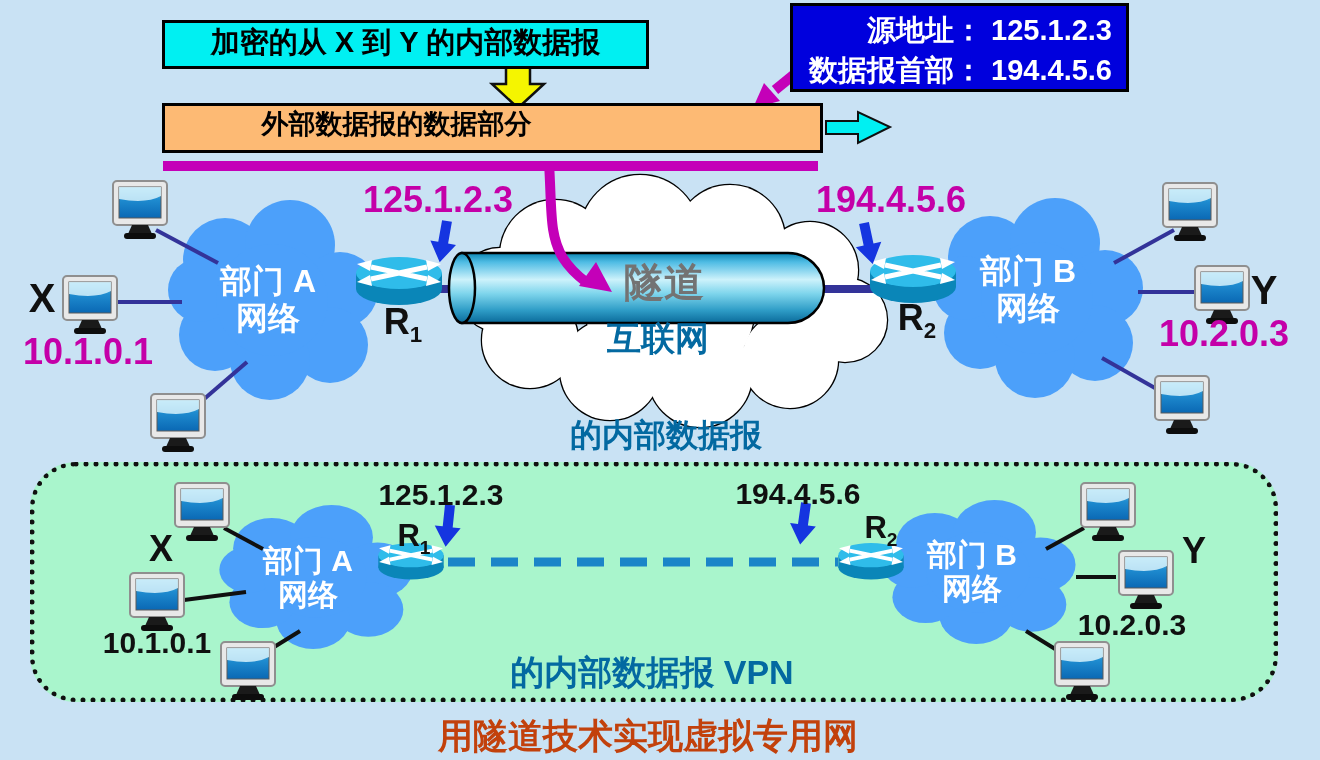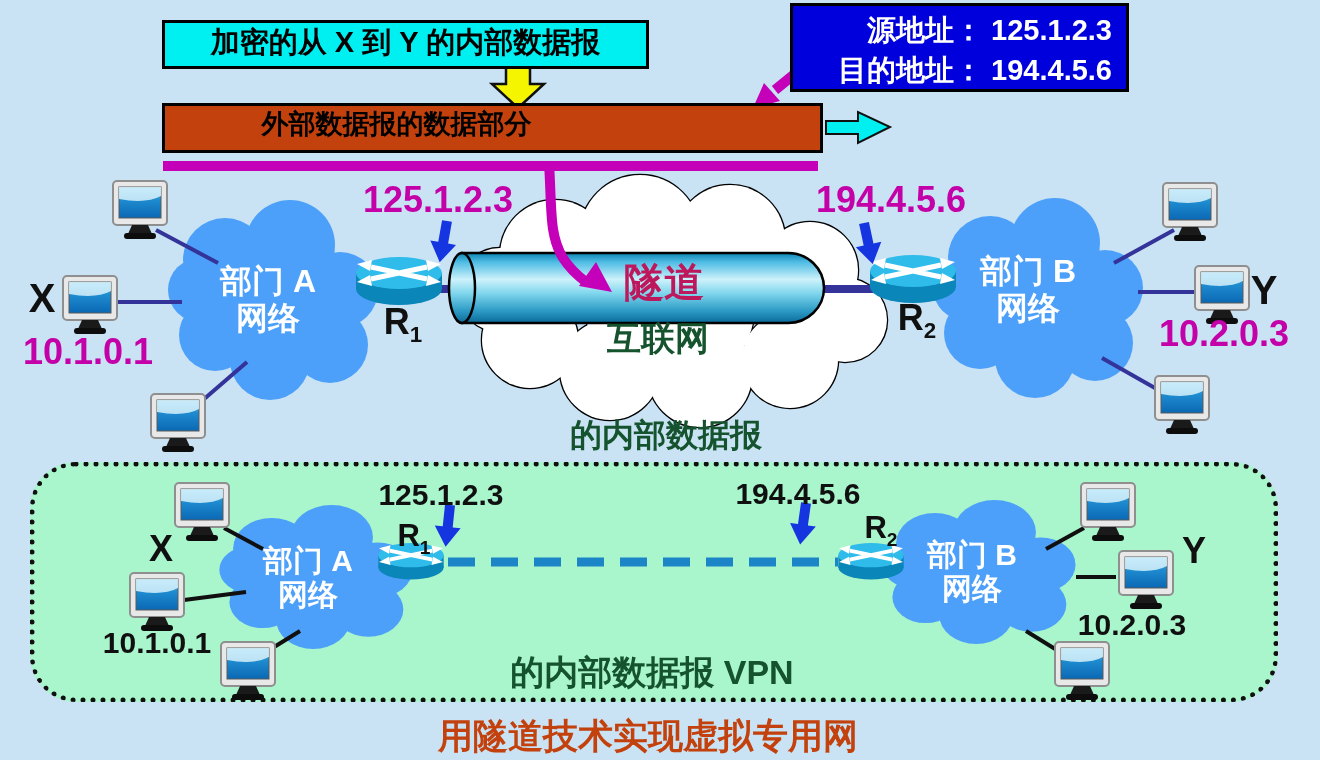--- a/index.html
+++ b/index.html
@@ -11,44 +11,44 @@
   }
   #vpn-panel{
     position:absolute;left:30px;top:462px;width:1248px;height:240px;
     background:#a9f5cc;border:5px dotted #101010;border-radius:46px;
     box-sizing:border-box;
   }
   svg.layer{position:absolute;left:0;top:0;width:1320px;height:760px;pointer-events:none;}
   .lbl{position:absolute;transform:translate(-50%,-50%);white-space:nowrap;line-height:1.05;}
   .box{position:absolute;box-sizing:border-box;}
   .magenta{color:#c400a8;}
-  .bluetxt{color:#14532d;}
+  .bluetxt{color:#0369a1;}
   .center{display:flex;align-items:flex-start;justify-content:center;text-align:center;}
   #enc-label{
     left:162px;top:20px;width:487px;height:49px;
     background:#00f0f2;border:3px solid #000;
     font-size:29px;
   }
-  #bar{left:162px;top:103px;width:661px;height:50px;border:3px solid #000;background:#c2410c;display:flex;}
+  #bar{left:162px;top:103px;width:661px;height:50px;border:3px solid #000;background:#fdba74;display:flex;}
   #bar-data{width:463px;height:100%;font-size:27px;}
   #bar-head{flex:1;height:100%;background:#00f596;border-left:3px solid #000;font-size:27px;}
   #addr-box{
     left:790px;top:3px;width:339px;height:89px;
     background:#0000dd;border:3px solid #000;
     color:#fff;font-size:29px;line-height:40px;text-align:right;
     padding:4px 14px 0 8px;
   }
   .cloud-lbl{color:#fff;text-align:center;font-size:32px;line-height:37px;}
   .cloud-lbl-sm{color:#fff;text-align:center;font-size:30px;line-height:34px;}
   .addr-top{font-size:36px;}
   .host-top{font-size:40px;color:#101010;}
   .router-lbl{font-size:36px;color:#101010;}
   .router-lbl sub,.router-lbl-sm sub{font-size:0.62em;}
   .router-lbl-sm{font-size:31px;color:#101010;}
-  #tunnel-lbl{font-size:40px;color:#be185d;}
+  #tunnel-lbl{font-size:40px;color:#737373;}
   #internet-lbl{font-size:34px;}
   #cap-tunnel{font-size:32px;}
   #cap-vpn{font-size:34px;}
   .addr-bot{font-size:30px;color:#101010;}
   .host-bot{font-size:36px;color:#101010;}
   #main-title{font-size:35px;color:#c2410c;}
 </style>
 </head>
 <body>
 
@@ -205,21 +205,21 @@
   </div>
 
   <div id="bar" class="box">
     <div id="bar-data" class="center">
       <span>外部数据报的数据部分</span>
     </div>
   </div>
 
   <div id="addr-box" class="box">
     <div>源地址： 125.1.2.3</div>
-    <div>目的地址： 194.4.5.6</div>
+    <div>数据报首部： 194.4.5.6</div>
   </div>
 
   <div class="lbl addr-top magenta" style="left:438px;top:200px;">125.1.2.3</div>
   <div class="lbl addr-top magenta" style="left:891px;top:200px;">194.4.5.6</div>
 
   <div class="lbl host-top" style="left:42px;top:298px;">X</div>
   <div class="lbl addr-top magenta" style="left:88px;top:352px;">10.1.0.1</div>
   <div class="lbl host-top" style="left:1264px;top:290px;">Y</div>
   <div class="lbl addr-top magenta" style="left:1224px;top:334px;">10.2.0.3</div>
 

